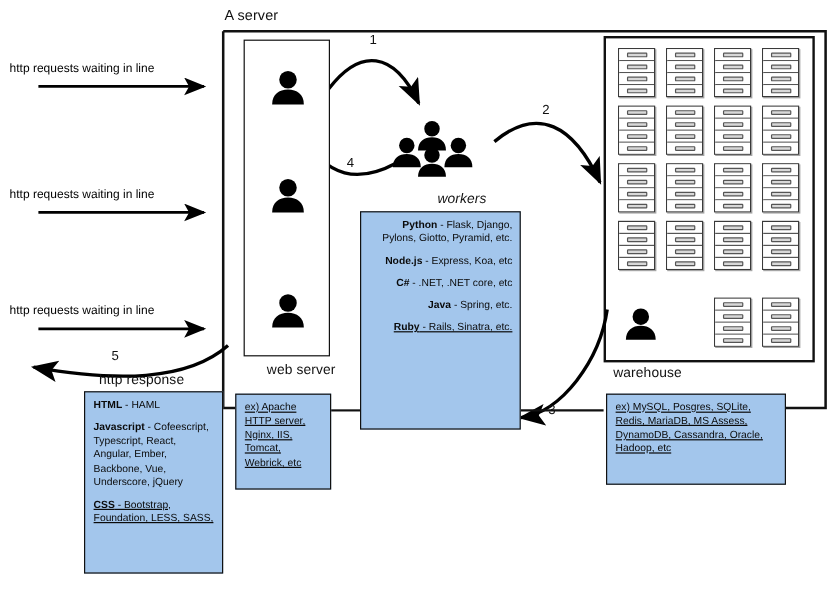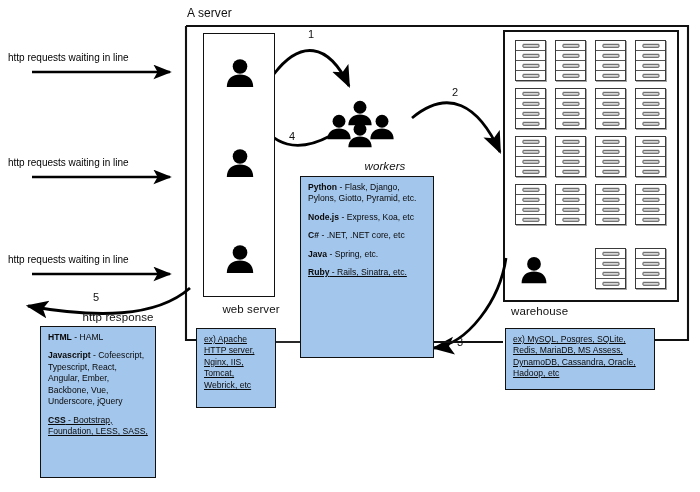--- a/index.html
+++ b/index.html
@@ -335,31 +335,31 @@
   </div>
 
   <div class="lbl" style="left:511px; top:305px;">warehouse</div>
 
   <div class="lbl lbl-center" style="left:48px; top:311px; width:140px;">http response</div>
 
   <div class="infobox" style="left:196px; top:328px; width:80px; height:80px;">
     <div class="ent"><span>ex) Apache HTTP server, Nginx, IIS, Tomcat, Webrick, etc</span></div>
   </div>
 
-  <div class="infobox" style="left:300px; top:176px; width:134px; height:182px;">
+  <div class="infobox" style="left:300px; top:176px; width:134px; height:182px;text-align:right;">
     <div class="ent"><b>Python</b><span> - Flask, Django, Pylons, Giotto, Pyramid, etc.</span></div>
     <div class="ent"><b>Node.js</b><span> - Express, Koa, etc</span></div>
     <div class="ent"><b>C#</b><span> - .NET, .NET core, etc</span></div>
     <div class="ent"><b>Java</b><span> -  Spring, etc.</span></div>
     <div class="ent"><b>Ruby</b><span> - Rails, Sinatra, etc.</span></div>
   </div>
 
-  <div class="infobox" style="left:505px; top:328px; width:150px; height:62px;">
+  <div class="infobox" style="left:505px; top:328px; width:150px; height:76px;">
     <div class="ent"><span>ex) MySQL, Posgres, SQLite, Redis, MariaDB, MS Assess, DynamoDB, Cassandra, Oracle, Hadoop, etc</span></div>
   </div>
 
-  <div class="infobox" style="left:40px; top:326px; width:116px; height:152px;">
+  <div class="infobox" style="left:70px; top:326px; width:116px; height:152px;">
     <div class="ent"><b>HTML</b><span> - HAML</span></div>
     <div class="ent"><b>Javascript</b><span> - Cofeescript, Typescript, React, Angular, Ember, Backbone, Vue, Underscore, jQuery</span></div>
     <div class="ent"><b>CSS</b><span> - Bootstrap, Foundation, LESS, SASS,</span></div>
   </div>
 
 </div>
 
 </body></html>

